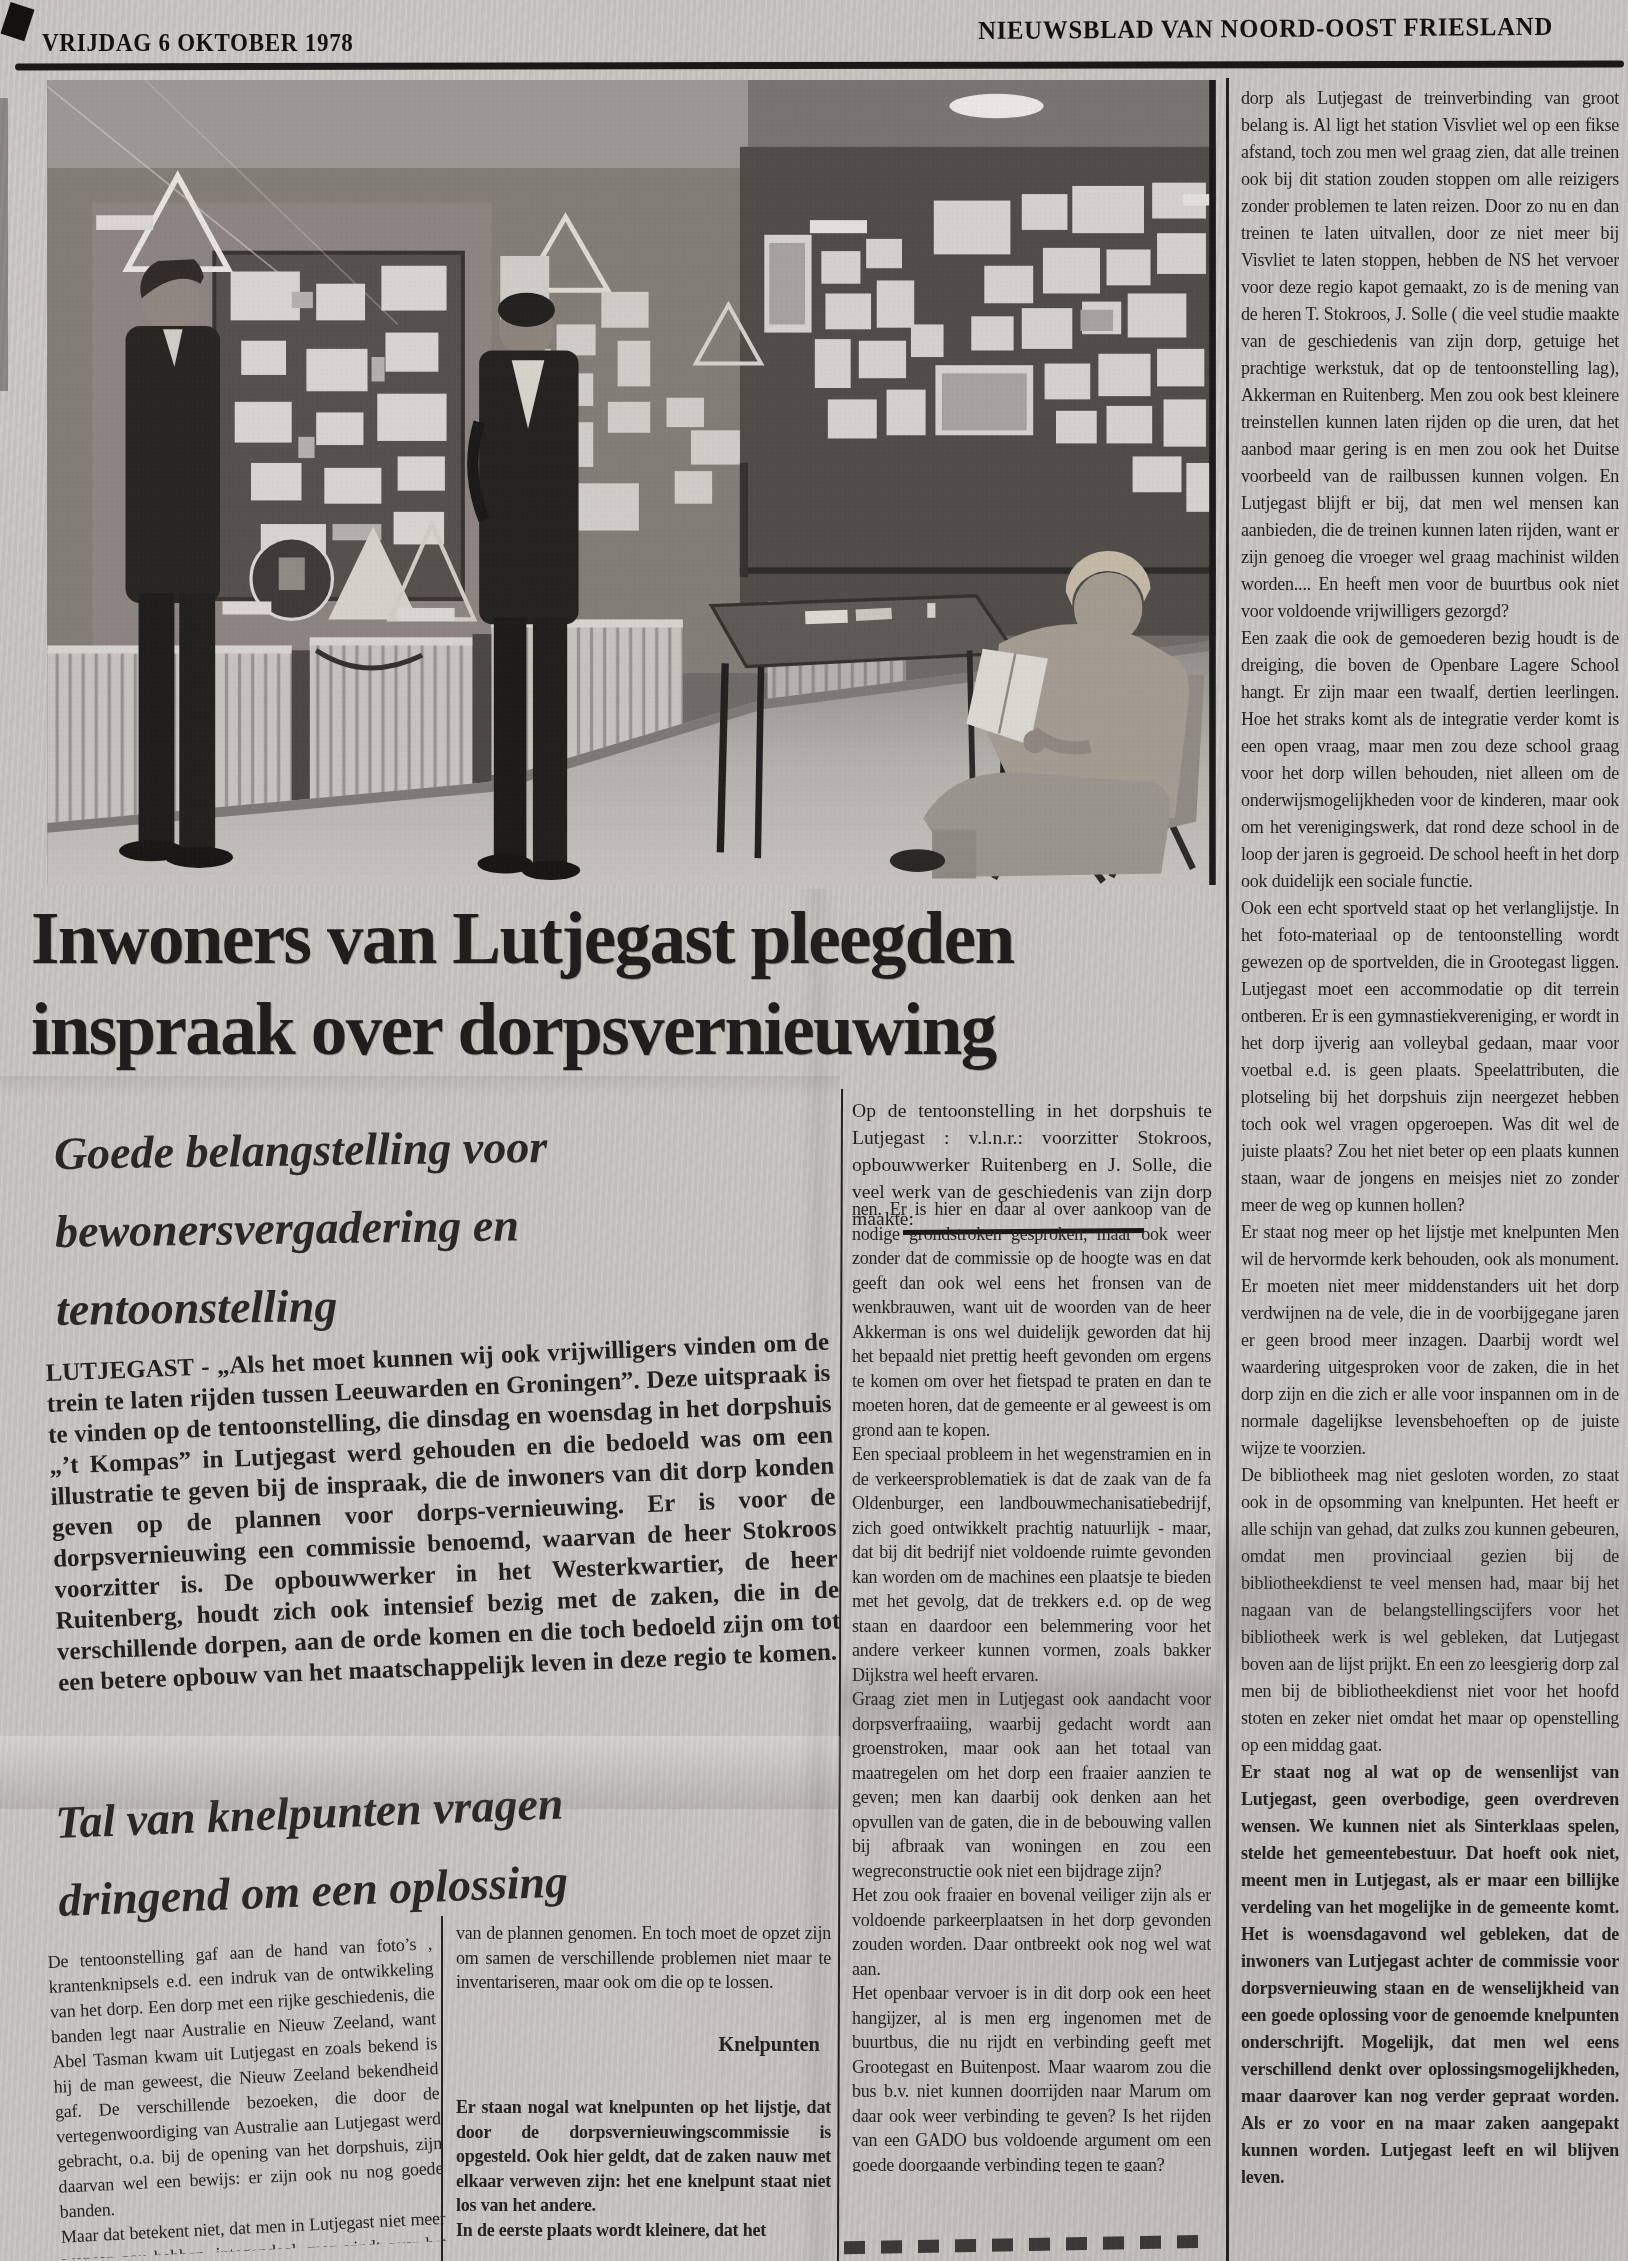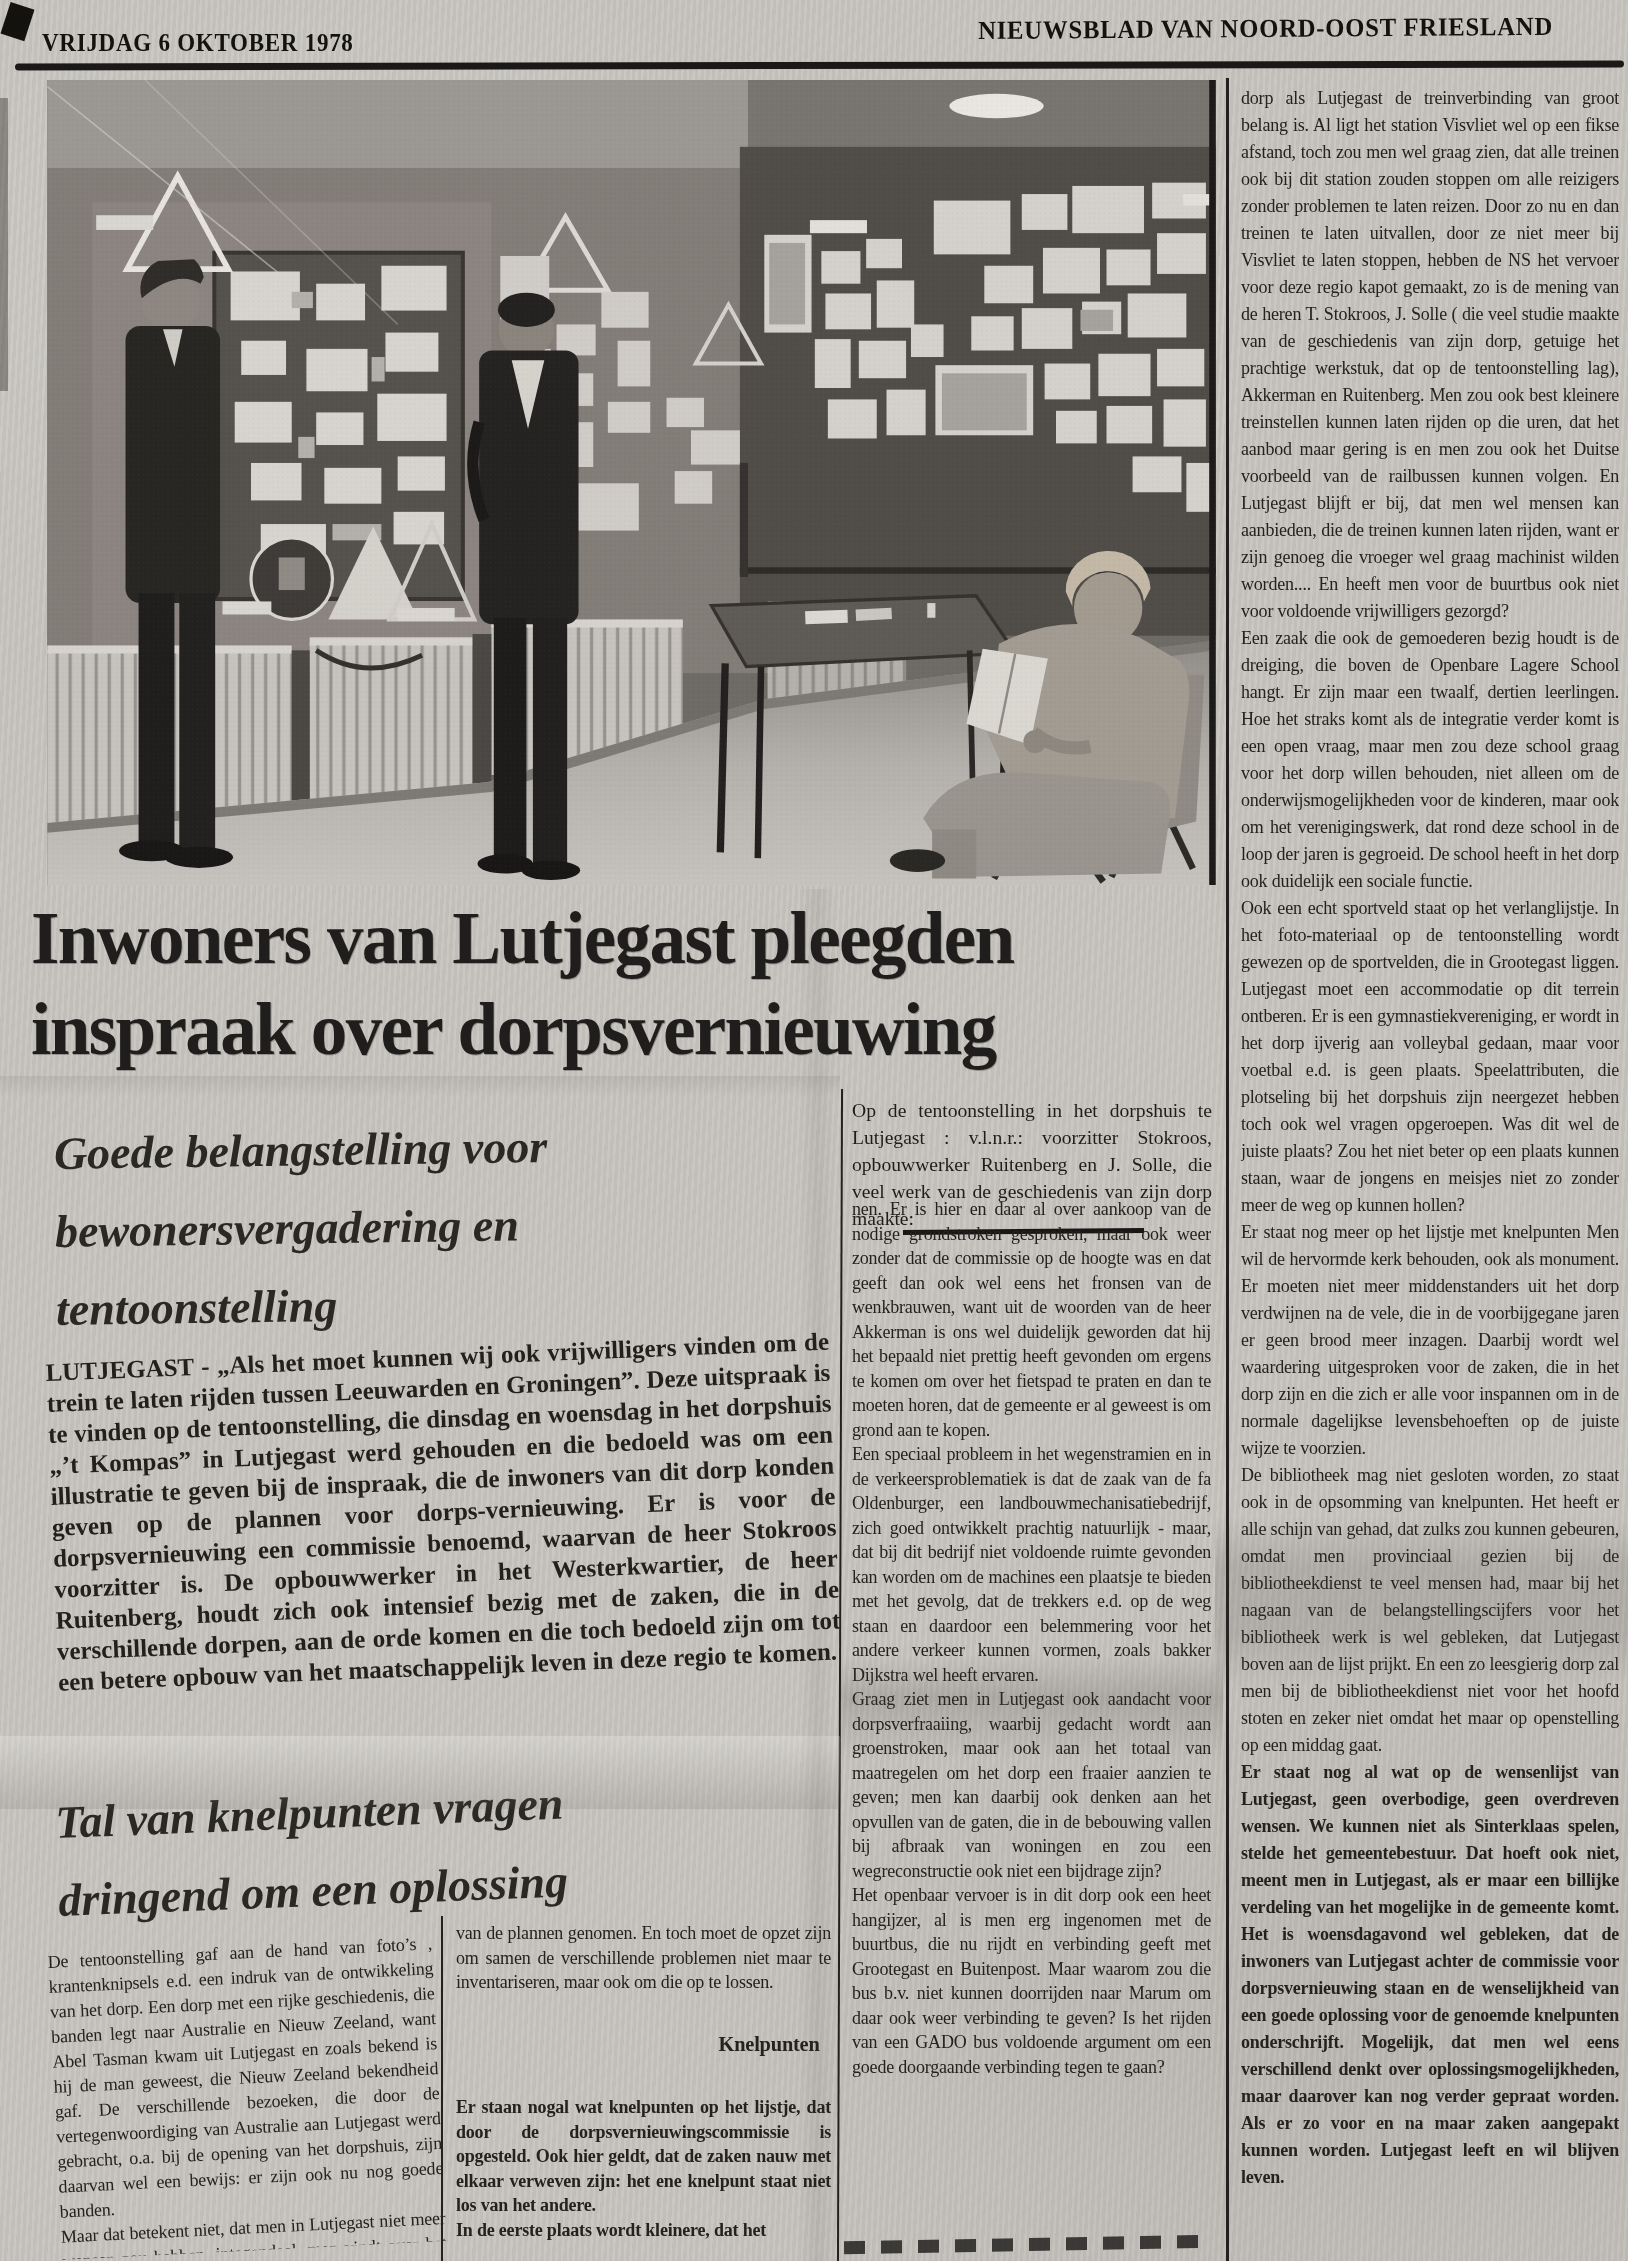--- a/index.html
+++ b/index.html
@@ -280,20 +280,21 @@
   <div>dringend om een oplossing</div>
 </div>
 
 <div class="block caption">Op de tentoonstelling in het dorpshuis te Lutjegast : v.l.n.r.: voorzitter Stokroos, opbouwwerker Ruitenberg en J. Solle, die veel werk van de geschiedenis van zijn dorp maakte:</div>
 <div class="rule cap-rule"></div>
 
 <div class="block bodycol col-mid">
   <p>nen. Er is hier en daar al over aankoop van de nodige grondstroken gesproken, maar ook weer zonder dat de commissie op de hoogte was en dat geeft dan ook wel eens het fronsen van de wenkbrauwen, want uit de woorden van de heer Akkerman is ons wel duidelijk geworden dat hij het bepaald niet prettig heeft gevonden om ergens te komen om over het fietspad te praten en dan te moeten horen, dat de gemeente er al geweest is om grond aan te kopen.</p>
   <p>Een speciaal probleem in het wegenstramien en in de verkeersproblematiek is dat de zaak van de fa Oldenburger, een landbouwmechanisatiebedrijf, zich goed ontwikkelt prachtig natuurlijk - maar, dat bij dit bedrijf niet voldoende ruimte gevonden kan worden om de machines een plaatsje te bieden met het gevolg, dat de trekkers e.d. op de weg staan en daardoor een belemmering voor het andere verkeer kunnen vormen, zoals bakker Dijkstra wel heeft ervaren.</p>
   <p>Graag ziet men in Lutjegast ook aandacht voor dorpsverfraaiing, waarbij gedacht wordt aan groenstroken, maar ook aan het totaal van maatregelen om het dorp een fraaier aanzien te geven; men kan daarbij ook denken aan het opvullen van de gaten, die in de bebouwing vallen bij afbraak van woningen en zou een wegreconstructie ook niet een bijdrage zijn?</p>
+  <p>Het zou ook fraaier en bovenal veiliger zijn als er voldoende parkeerplaatsen in het dorp gevonden zouden worden. Daar ontbreekt ook nog wel wat aan.</p>
   <p>Het openbaar vervoer is in dit dorp ook een heet hangijzer, al is men erg ingenomen met de buurtbus, die nu rijdt en verbinding geeft met Grootegast en Buitenpost. Maar waarom zou die bus b.v. niet kunnen doorrijden naar Marum om daar ook weer verbinding te geven? Is het rijden van een GADO bus voldoende argument om een goede doorgaande verbinding tegen te gaan?</p>
 
 </div>
 
 <div class="block bodycol col-right">
   <p>dorp als Lutjegast de treinverbinding van groot belang is. Al ligt het station Visvliet wel op een fikse afstand, toch zou men wel graag zien, dat alle treinen ook bij dit station zouden stoppen om alle reizigers zonder problemen te laten reizen. Door zo nu en dan treinen te laten uitvallen, door ze niet meer bij Visvliet te laten stoppen, hebben de NS het vervoer voor deze regio kapot gemaakt, zo is de mening van de heren T. Stokroos, J. Solle ( die veel studie maakte van de geschiedenis van zijn dorp, getuige het prachtige werkstuk, dat op de tentoonstelling lag), Akkerman en Ruitenberg. Men zou ook best kleinere treinstellen kunnen laten rijden op die uren, dat het aanbod maar gering is en men zou ook het Duitse voorbeeld van de railbussen kunnen volgen. En Lutjegast blijft er bij, dat men wel mensen kan aanbieden, die de treinen kunnen laten rijden, want er zijn genoeg die vroeger wel graag machinist wilden worden.... En heeft men voor de buurtbus ook niet voor voldoende vrijwilligers gezorgd?</p>
   <p>Een zaak die ook de gemoederen bezig houdt is de dreiging, die boven de Openbare Lagere School hangt. Er zijn maar een twaalf, dertien leerlingen. Hoe het straks komt als de integratie verder komt is een open vraag, maar men zou deze school graag voor het dorp willen behouden, niet alleen om de onderwijsmogelijkheden voor de kinderen, maar ook om het verenigingswerk, dat rond deze school in de loop der jaren is gegroeid. De school heeft in het dorp ook duidelijk een sociale functie.</p>
   <p>Ook een echt sportveld staat op het verlanglijstje. In het foto-materiaal op de tentoonstelling wordt gewezen op de sportvelden, die in Grootegast liggen. Lutjegast moet een accommodatie op dit terrein ontberen. Er is een gymnastiekvereniging, er wordt in het dorp ijverig aan volleybal gedaan, maar voor voetbal e.d. is geen plaats. Speelattributen, die plotseling bij het dorpshuis zijn neergezet hebben toch ook wel vragen opgeroepen. Was dit wel de juiste plaats? Zou het niet beter op een plaats kunnen staan, waar de jongens en meisjes niet zo zonder meer de weg op kunnen hollen?</p>
   <p>Er staat nog meer op het lijstje met knelpunten Men wil de hervormde kerk behouden, ook als monument. Er moeten niet meer middenstanders uit het dorp verdwijnen na de vele, die in de voorbijgegane jaren er geen brood meer inzagen. Daarbij wordt wel waardering uitgesproken voor de zaken, die in het dorp zijn en die zich er alle voor inspannen om in de normale dagelijkse levensbehoeften op de juiste wijze te voorzien.</p>
   <p>De bibliotheek mag niet gesloten worden, zo staat ook in de opsomming van knelpunten. Het heeft er alle schijn van gehad, dat zulks zou kunnen gebeuren, omdat men provinciaal gezien bij de bibliotheekdienst te veel mensen had, maar bij het nagaan van de belangstellingscijfers voor het bibliotheek werk is wel gebleken, dat Lutjegast boven aan de lijst prijkt. En een zo leesgierig dorp zal men bij de bibliotheekdienst niet voor het hoofd stoten en zeker niet omdat het maar op openstelling op een middag gaat.</p>

